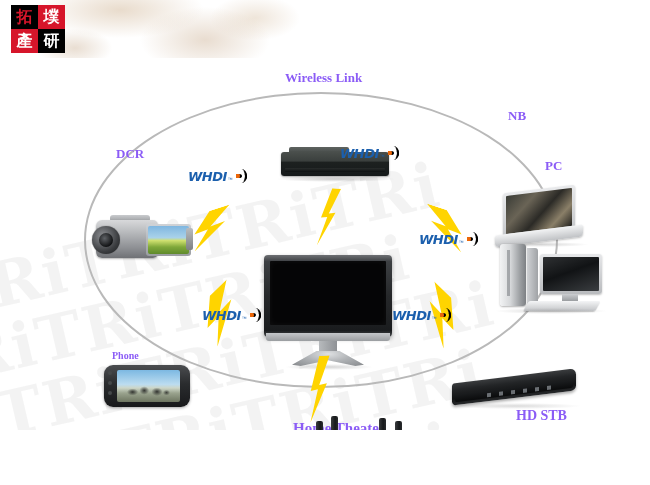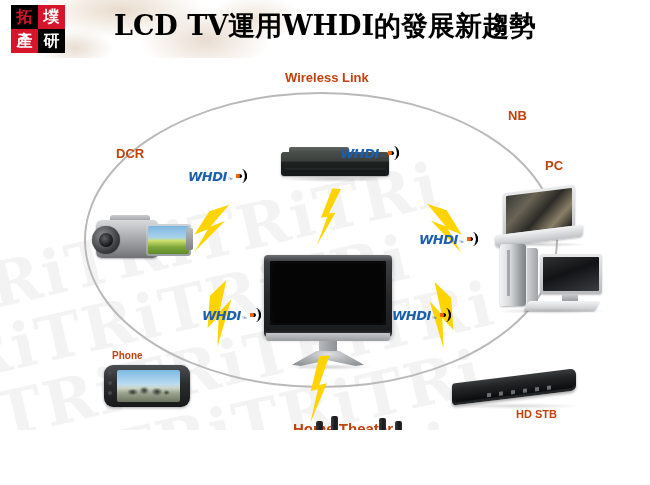--- a/index.html
+++ b/index.html
@@ -43,22 +43,22 @@
           font-weight:bold;font-size:62px;color:#d9d9d9;line-height:64px;letter-spacing:2px;}
   .wm-row.r2{margin-left:-46px;}
   .wm-row.r3{margin-left:26px;}
 
   
   .orbit{position:absolute;left:84px;top:34px;width:470px;height:292px;border:2px solid #b9b9b9;
          border-radius:50%;background:transparent;}
 
   
   .dev{position:absolute;}
-  .lbl{position:absolute;color:#c2410c;font-weight:bold;font-size:13px;white-space:nowrap;
-       font-family:Liberation Sans, sans-serif;}
+  .lbl{position:absolute;color:#8b5cf6;font-weight:bold;font-size:13px;white-space:nowrap;
+       font-family:Liberation Serif, serif;}
 
   
   .wl-box{position:absolute;left:281px;top:94px;width:108px;height:24px;
      background:linear-gradient(#4a4f4c 0%,#3a3f3d 38%,#1d2120 42%,#15191a 100%);
      border-radius:3px;box-shadow:0 1px 2px rgba(0,0,0,.35);}
   .wl-lid{position:absolute;left:289px;top:89px;width:60px;height:9px;
      background:linear-gradient(#5e6360,#3c413f);border-radius:2px 2px 0 0;}
   .wl-strip{position:absolute;left:285px;top:110px;width:100px;height:4px;
      background:linear-gradient(#2a2e2d,#0d1011);border-radius:1px;opacity:.9;}
   .wl-shadow{position:absolute;left:276px;top:118px;width:120px;height:6px;
@@ -184,21 +184,20 @@
 <div id="slide">
 
   <div class="header">
     <div class="header-wash"></div>
     <div class="logo-box">
       <div class="logo-cell lc-tl">拓</div>
       <div class="logo-cell lc-tr">墣</div>
       <div class="logo-cell lc-bl">產</div>
       <div class="logo-cell lc-br">研</div>
     </div>
-    <div class="slide-title">LCD TV運用WHDI的發展新趨勢</div>
   </div>
 
   <div class="canvas">
 
     <div class="wm">
       <div class="wm-row r1">TRiTRiTRiTRi</div>
       <div class="wm-row r2">TRiTRiTRiTRi</div>
       <div class="wm-row r3">TRiTRiTRiTRi</div>
       <div class="wm-row r1">TRiTRiTRiTRi</div>
       <div class="wm-row r2">TRiTRiTRiTRi</div>
@@ -262,21 +261,21 @@
       <div class="ph-body">
         <div class="ph-screen"></div>
       </div>
 
       <div class="ph-sdot" style="top:313px;"></div>
       <div class="ph-sdot" style="top:323px;"></div>
       <div class="ph-sdot" style="top:333px;"></div>
     </div>
 
     <div class="dev">
-      <div class="lbl" style="left:516px;top:350px;font-size:11px;">HD STB</div>
+      <div class="lbl" style="left:516px;top:350px;font-size:14px;">HD STB</div>
       <div class="stb"></div>
       <div class="stb-face"></div>
       <div class="stb-dots"></div>
       <div class="stb-shadow"></div>
     </div>
 
     <div class="dev">
       <div class="lbl" style="left:293px;top:362px;font-size:15px;">Home Theater</div>
 
       <div class="sp" style="left:316px;top:363px;height:32px;"></div>

